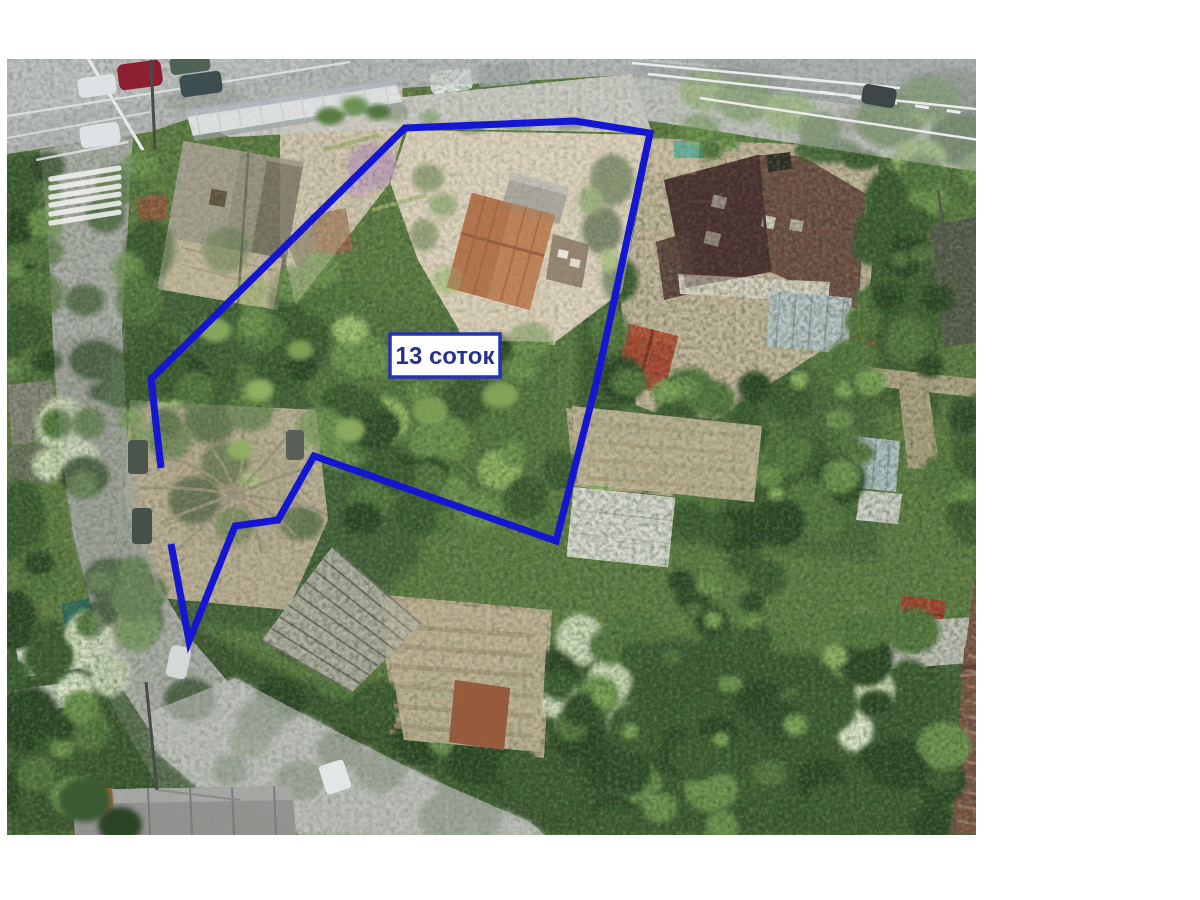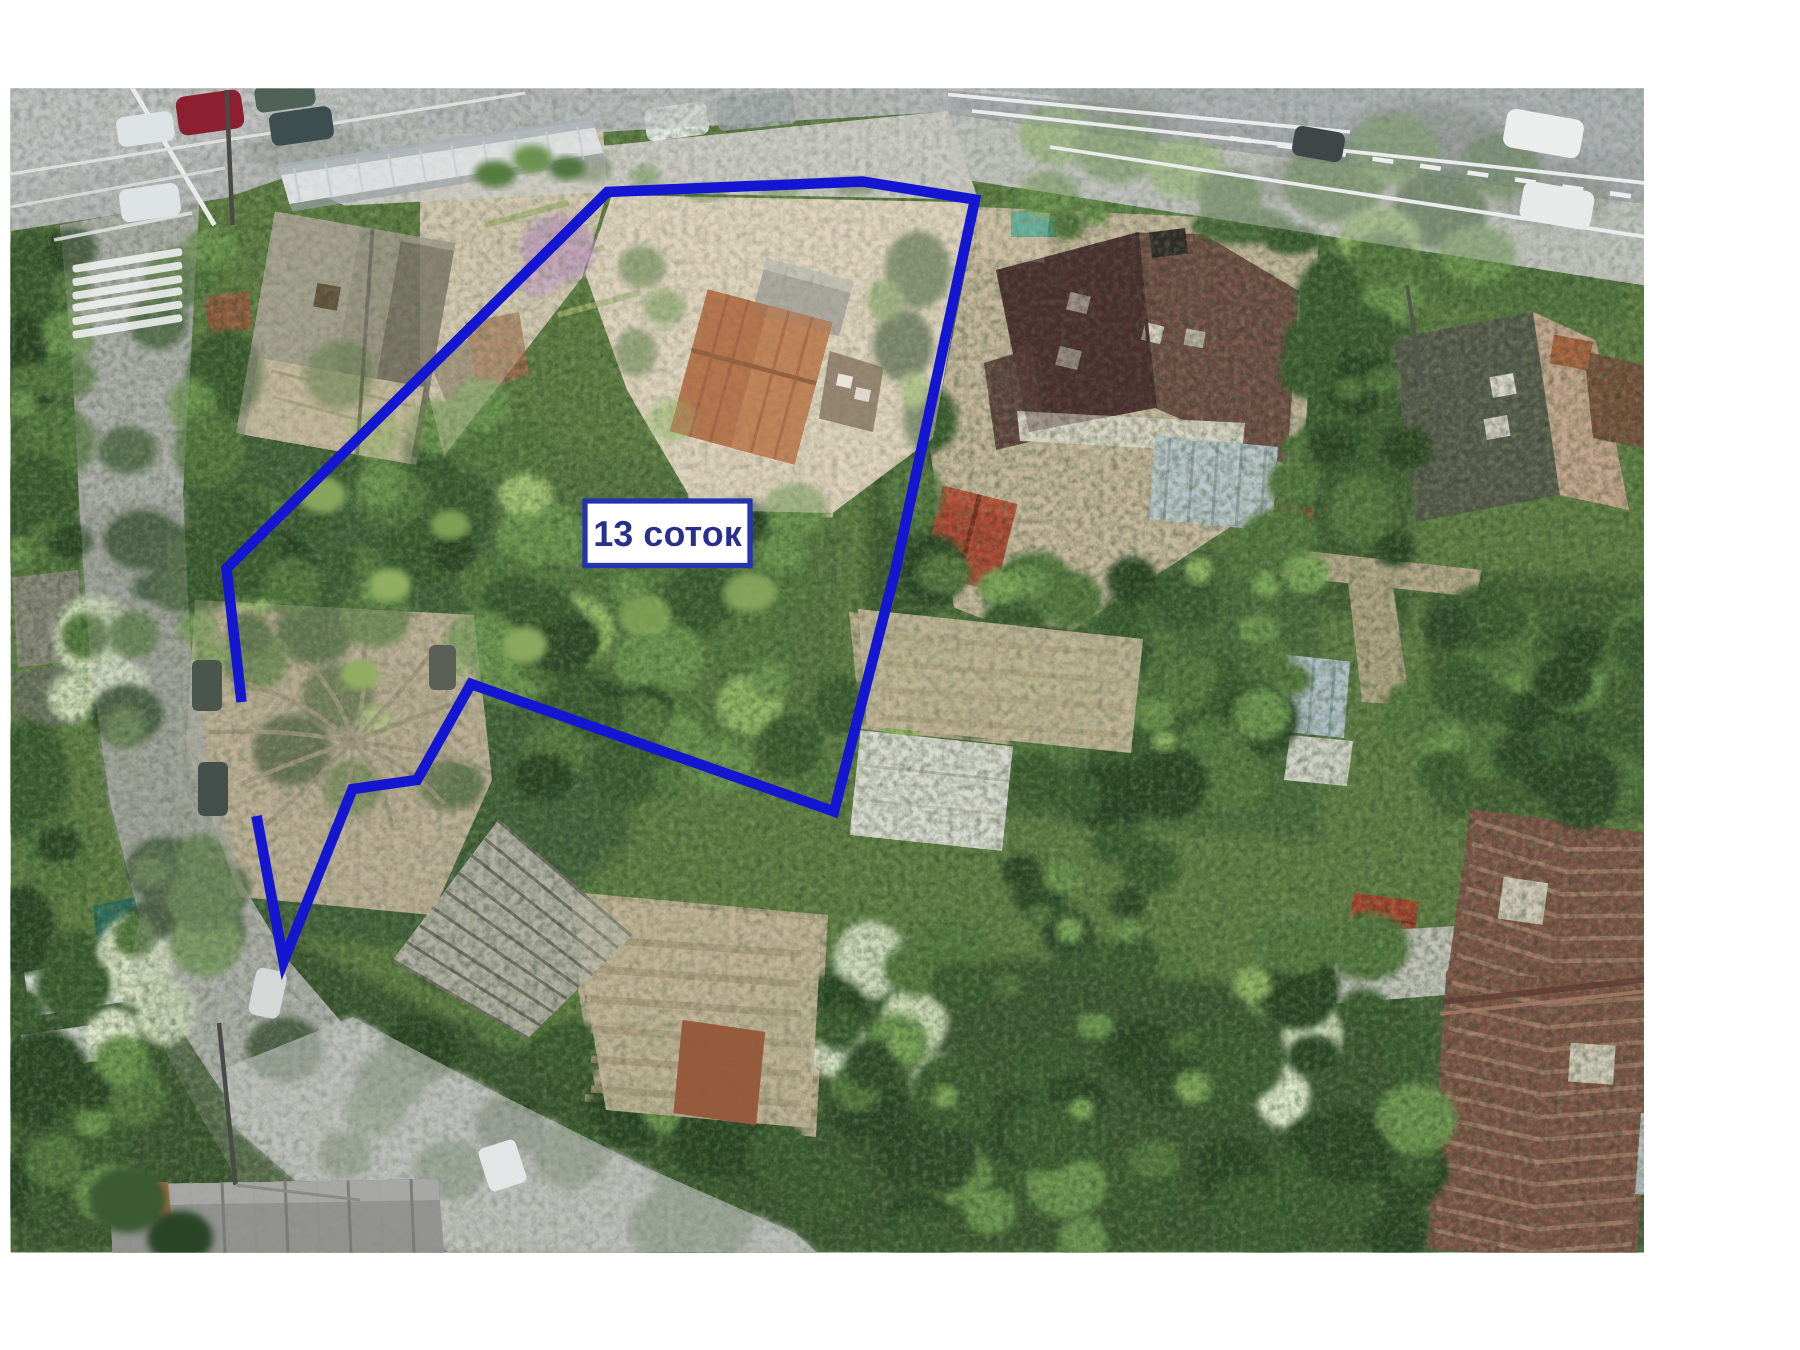--- a/index.html
+++ b/index.html
@@ -1,16 +1,16 @@
 <!DOCTYPE html>
 <html><head>
 <meta charset="utf-8">
 <style>
   html,body{margin:0;padding:0;background:#ffffff;}
-  .wrap{width:1096px;height:900px;position:relative;overflow:hidden;background:#f97316;
+  .wrap{width:976px;height:900px;position:relative;overflow:hidden;background:#f97316;
         font-family:"Liberation Sans", sans-serif;}
 </style>
 </head>
 <body>
 <div class="wrap">
 <svg width="1200" height="900" viewBox="0 0 1200 900">
 <defs>
   <filter id="b1">
           <feGaussianBlur stdDeviation="1.2"></feGaussianBlur>
         </filter>

